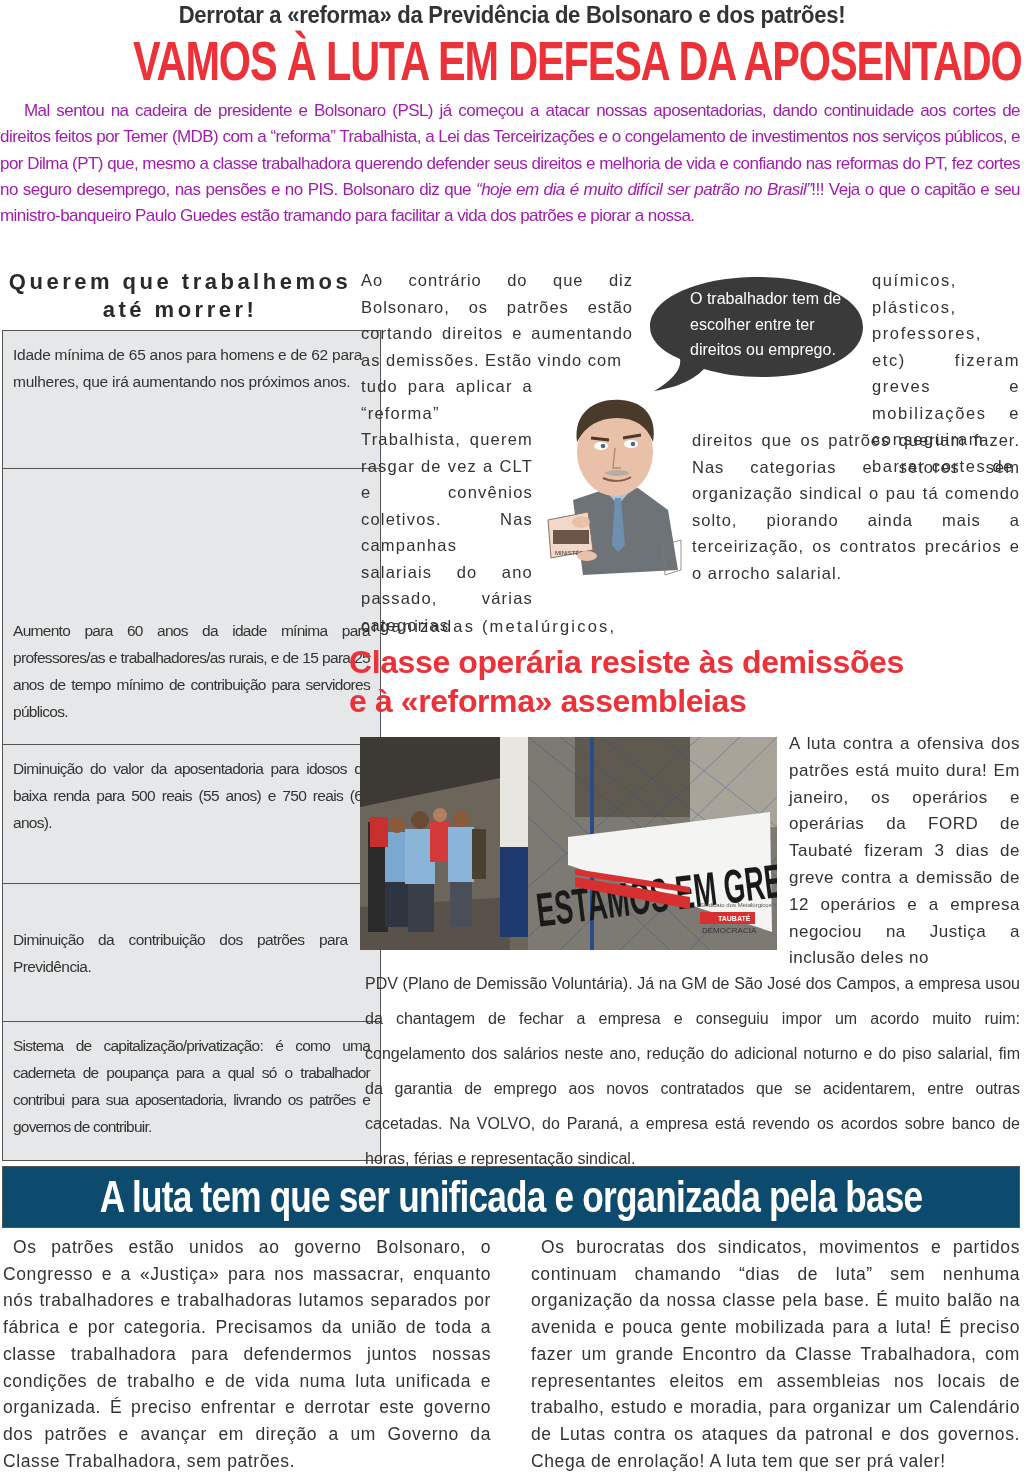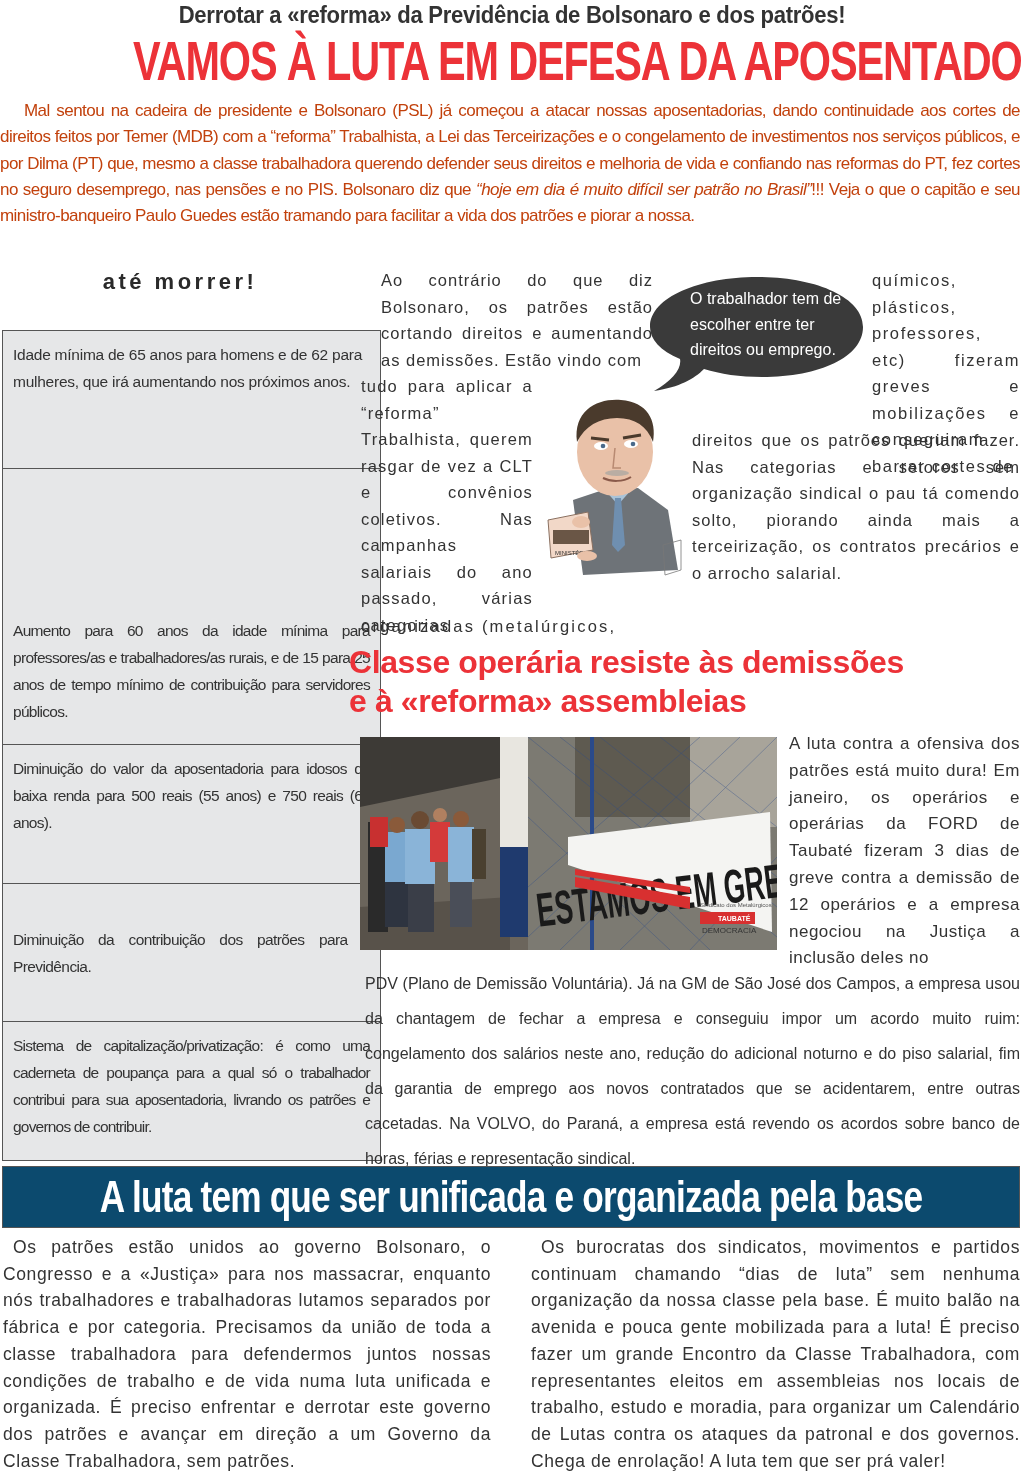--- a/index.html
+++ b/index.html
@@ -17,21 +17,21 @@
   .headline {
     left: 0; top: 28px; width: 1024px; text-align: center;
     font-family: "Liberation Sans", sans-serif; font-weight: bold;
     font-size: 56px; line-height: 66px; color: #ec3238; letter-spacing: -1.5px;
     transform: scaleX(0.74); transform-origin: center;
     white-space: nowrap;
   }
 
   .intro {
     left: 0; top: 98px; width: 1020px;
-    font-size: 17px; line-height: 26.3px; text-align: justify; color: #c2410c;
+    font-size: 17px; line-height: 26.3px; text-align: justify; color: #a21caf;
     letter-spacing: -0.55px;
   }
   .intro p { text-indent: 24px; }
   .intro em { font-style: italic; }
 
   .box-title {
     left: 0; top: 268px; width: 360px; text-align: center;
     font-weight: bold; font-size: 22px; line-height: 28px; letter-spacing: 3.5px;
     color: #2a2a2a;
   }
@@ -44,21 +44,21 @@
     position: absolute; left: 0; width: 100%;
     border-bottom: 1.5px solid #555;
     padding: 10px 10px 0 10px;
     font-size: 15.5px; line-height: 27px; color: #333; text-align: justify;
     letter-spacing: -0.25px;
   }
   .box-cell:last-child { border-bottom: none; }
   .box-cell.center { display: flex; align-items: center; padding-top: 0; }
 
   .col-text { font-size: 16.5px; line-height: 26.5px; color: #333; text-align: justify; }
-  .col-a { left: 361px; top: 267px; width: 272px; margin-left: 20px; }
+  .col-a { left: 361px; top: 267px; width: 272px; }
   .col-a-narrow { left: 361px; top: 373px; width: 172px; }
   .col-a-bottom { left: 361px; top: 613px; width: 290px; letter-spacing: 2.2px; }
 
   .col-b-narrow { left: 872px; top: 267px; width: 148px; }
   .col-b-wide { left: 692px; top: 427px; width: 328px; }
 
   .bubble {
     left: 650px; top: 275px; width: 215px; height: 118px;
   }
   .bubble-text {
@@ -98,20 +98,21 @@
 <body>
 
 <div class="abs kicker">Derrotar a «reforma» da Previdência de Bolsonaro e dos patrões!</div>
 <div class="abs headline">VAMOS À LUTA EM DEFESA DA APOSENTADORIA!</div>
 
 <div class="abs intro">
   <p><span>Mal sentou na cadeira de presidente e Bolsonaro (PSL) já começou a atacar nossas aposentadorias, dando continuidade aos cortes de direitos feitos por Temer (MDB) com a “reforma” Trabalhista, a Lei das Terceirizações e o congelamento de investimentos nos serviços públicos, e por Dilma (PT) que, mesmo a classe trabalhadora querendo defender seus direitos e melhoria de vida e confiando nas reformas do PT,  fez cortes no seguro desemprego, nas pensões e no PIS. Bolsonaro diz que </span><em>“hoje em dia é muito difícil ser patrão no Brasil”</em><span>!!! Veja o que o capitão e seu ministro-banqueiro Paulo Guedes estão tramando para facilitar a vida dos patrões e piorar a nossa.</span></p>
 </div>
 
 <div class="abs box-title">
+  <div>Querem que trabalhemos</div>
   <div>até morrer!</div>
 </div>
 
 <div class="abs box">
   <div class="box-cell" style="top:0;height:138px;">
     <span style="text-align:left;display:block;">Idade mínima de 65 anos para homens e  de 62  para mulheres, que irá aumentando nos próximos anos.</span>
   </div>
   <div class="box-cell" style="top:276px;height:138px;letter-spacing:-0.7px;">
     <span>Aumento para 60 anos da idade mínima para professores/as e trabalhadores/as rurais, e de 15 para 25 anos de tempo mínimo de contribuição para servidores públicos.</span>
   </div>

